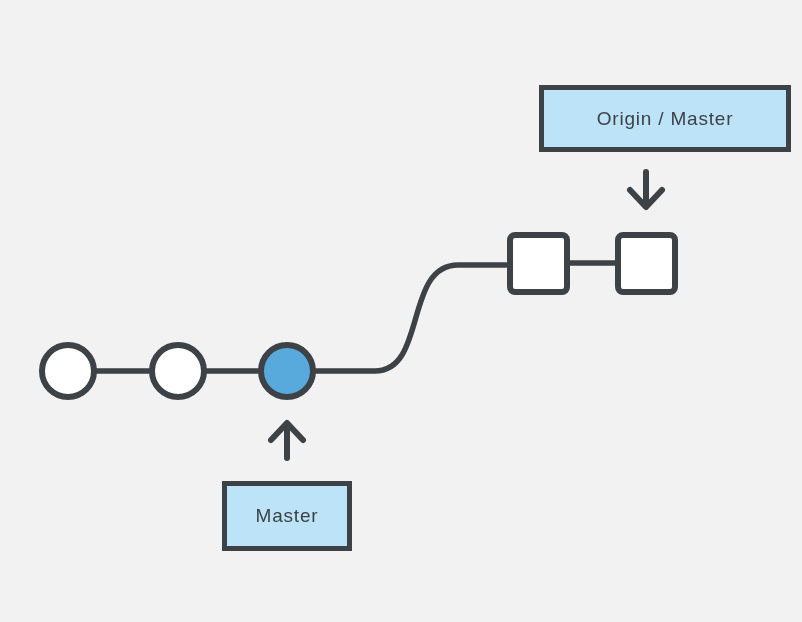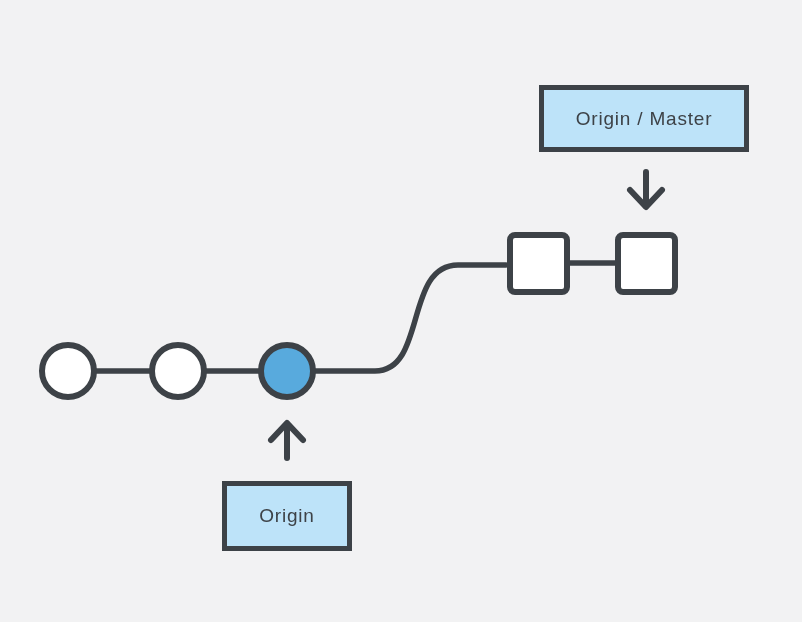--- a/index.html
+++ b/index.html
@@ -52,21 +52,21 @@
     border:5px solid var(--stroke);
     display:flex;
     align-items:center;
     justify-content:center;
     color:var(--text);
     font-size:19px;
     letter-spacing:0.8px;
   }
   .label-box.origin{
     left:539px; top:85px;
-    width:210px; height:67px;
+    width:252px; height:67px;
   }
   .label-box.master{
     left:222px; top:481px;
     width:130px; height:70px;
   }
 </style>
 </head>
 <body>
 
 <div class="canvas">
@@ -96,16 +96,16 @@
       <line x1="287" y1="458" x2="287" y2="424"></line>
       <polyline points="271,440 287,423 303,440"></polyline>
     </g>
   </svg>
 
   <div class="label-box origin">
     <span>Origin / Master</span>
   </div>
 
   <div class="label-box master">
-    <span>Origin</span>
+    <span>Master</span>
   </div>
 
 </div>
 
 </body></html>

